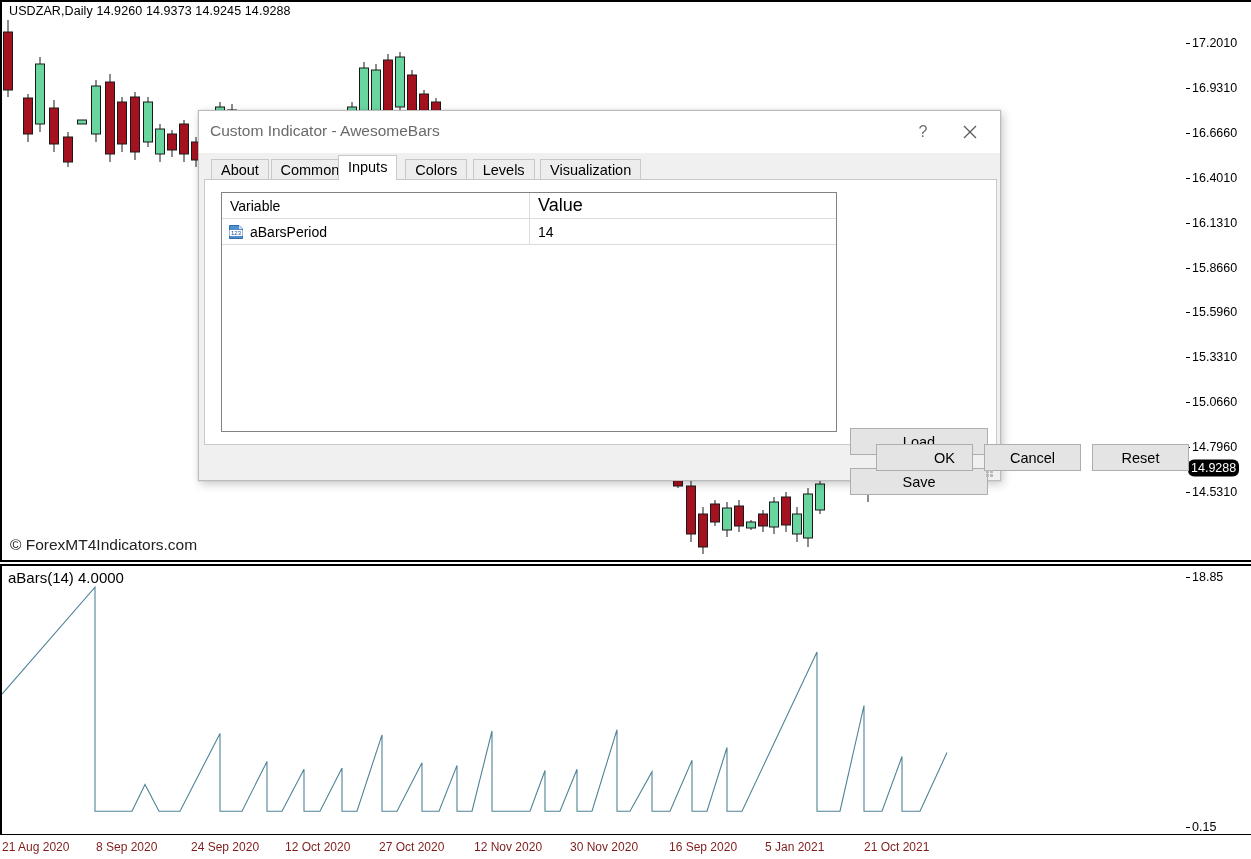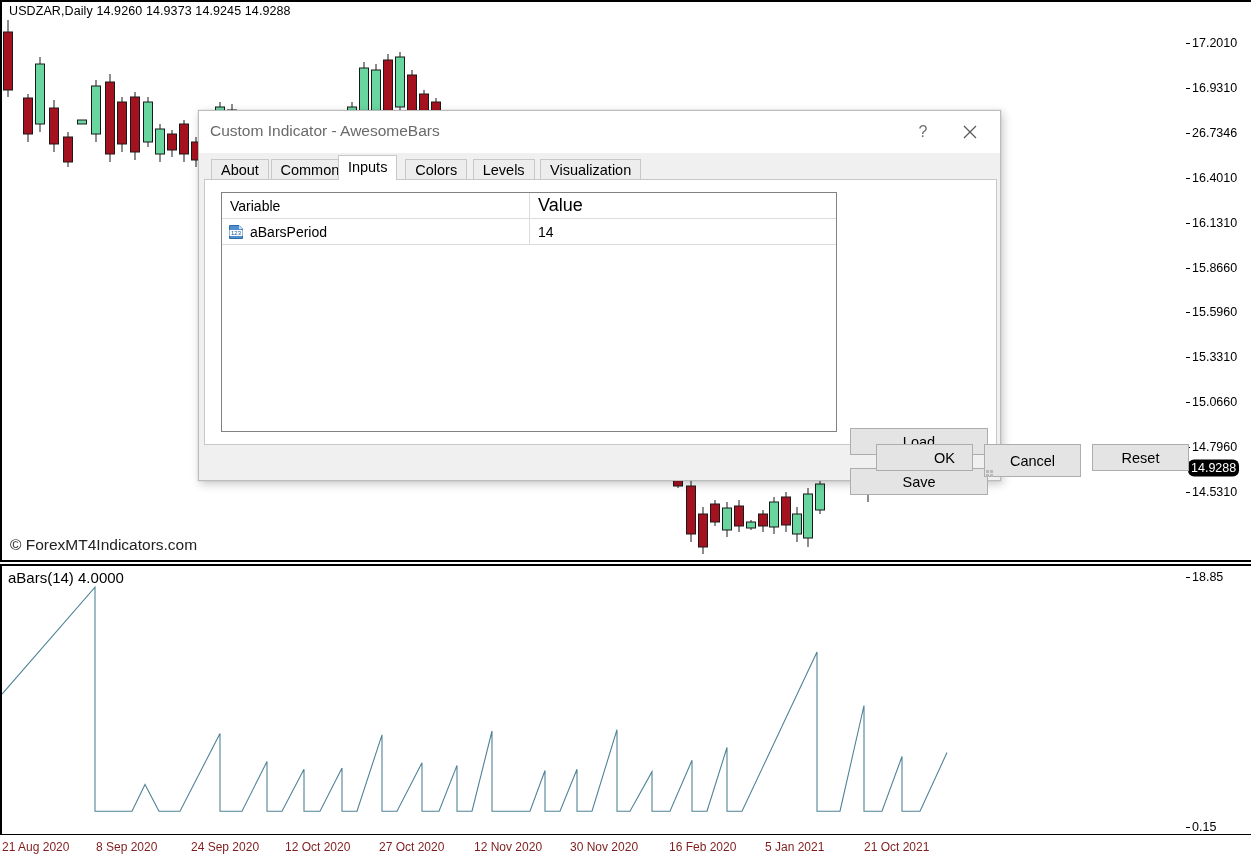--- a/index.html
+++ b/index.html
@@ -206,21 +206,21 @@
     border: 1px solid #adadad;
     font-size: 14.5px; color: #000;
     font-family: "Liberation Sans", sans-serif;
     display: flex; align-items: center; justify-content: center;
     cursor: default;
   }
   .btn-load { position: absolute; left: 645px; top: 248px; width: 138px; height: 27px; }
   .btn-save { position: absolute; left: 645px; top: 288px; width: 138px; height: 27px; }
 
   .btn-ok     { position: absolute; left: 677px; top: 333px; width: 97px; height: 27px; padding-left: 40px; }
-  .btn-cancel { position: absolute; left: 785px; top: 333px; width: 97px; height: 33px; }
+  .btn-cancel { position: absolute; left: 785px; top: 333px; width: 97px; height: 27px; }
   .btn-reset  { position: absolute; left: 893px; top: 333px; width: 97px; height: 27px; }
 
   .resize-grip {
     position: absolute; right: 3px; bottom: 3px;
     width: 11px; height: 11px;
   }
 </style>
 </head>
 <body>
 
@@ -334,21 +334,21 @@
       <g id="loose-wicks" stroke="#1a1a1a" stroke-width="1">
           <line x1="866" x2="866" y1="478" y2="500" stroke="#1a1a1a"></line>
         </g>
     </svg>
   </div>
 
   <div class="price-scale">
     <div id="price-ticks">
         <div class="price-tick" style="top: 41px;">17.2010</div>
         <div class="price-tick" style="top: 85.9px;">16.9310</div>
-        <div class="price-tick" style="top: 130.8px;">26.7346</div>
+        <div class="price-tick" style="top: 130.8px;">16.6660</div>
         <div class="price-tick" style="top: 175.7px;">16.4010</div>
         <div class="price-tick" style="top: 220.6px;">16.1310</div>
         <div class="price-tick" style="top: 265.5px;">15.8660</div>
         <div class="price-tick" style="top: 310.4px;">15.5960</div>
         <div class="price-tick" style="top: 355.3px;">15.3310</div>
         <div class="price-tick" style="top: 400.2px;">15.0660</div>
         <div class="price-tick" style="top: 445.1px;">14.7960</div>
         <div class="price-tick" style="top: 490px;">14.5310</div>
       </div>
     <div class="price-now" style="top:466px;border-radius:6px;">14.9288</div>
@@ -368,21 +368,21 @@
 
   <div class="date-axis">
     <div id="date-ticks">
         <div class="date-tick" style="left: 2px;">21 Aug 2020</div>
         <div class="date-tick" style="left: 96px;">8 Sep 2020</div>
         <div class="date-tick" style="left: 191px;">24 Sep 2020</div>
         <div class="date-tick" style="left: 285px;">12 Oct 2020</div>
         <div class="date-tick" style="left: 379px;">27 Oct 2020</div>
         <div class="date-tick" style="left: 474px;">12 Nov 2020</div>
         <div class="date-tick" style="left: 570px;">30 Nov 2020</div>
-        <div class="date-tick" style="left: 669px;">16 Feb 2020</div>
+        <div class="date-tick" style="left: 669px;">16 Sep 2020</div>
         <div class="date-tick" style="left: 765px;">5 Jan 2021</div>
         <div class="date-tick" style="left: 864px;">21 Oct 2021</div>
       </div>
   </div>
 
   <div class="dialog">
 
     <div class="dlg-titlebar">
       <div class="dlg-title">Custom Indicator - AwesomeBars</div>
       <div class="dlg-help">?</div>

